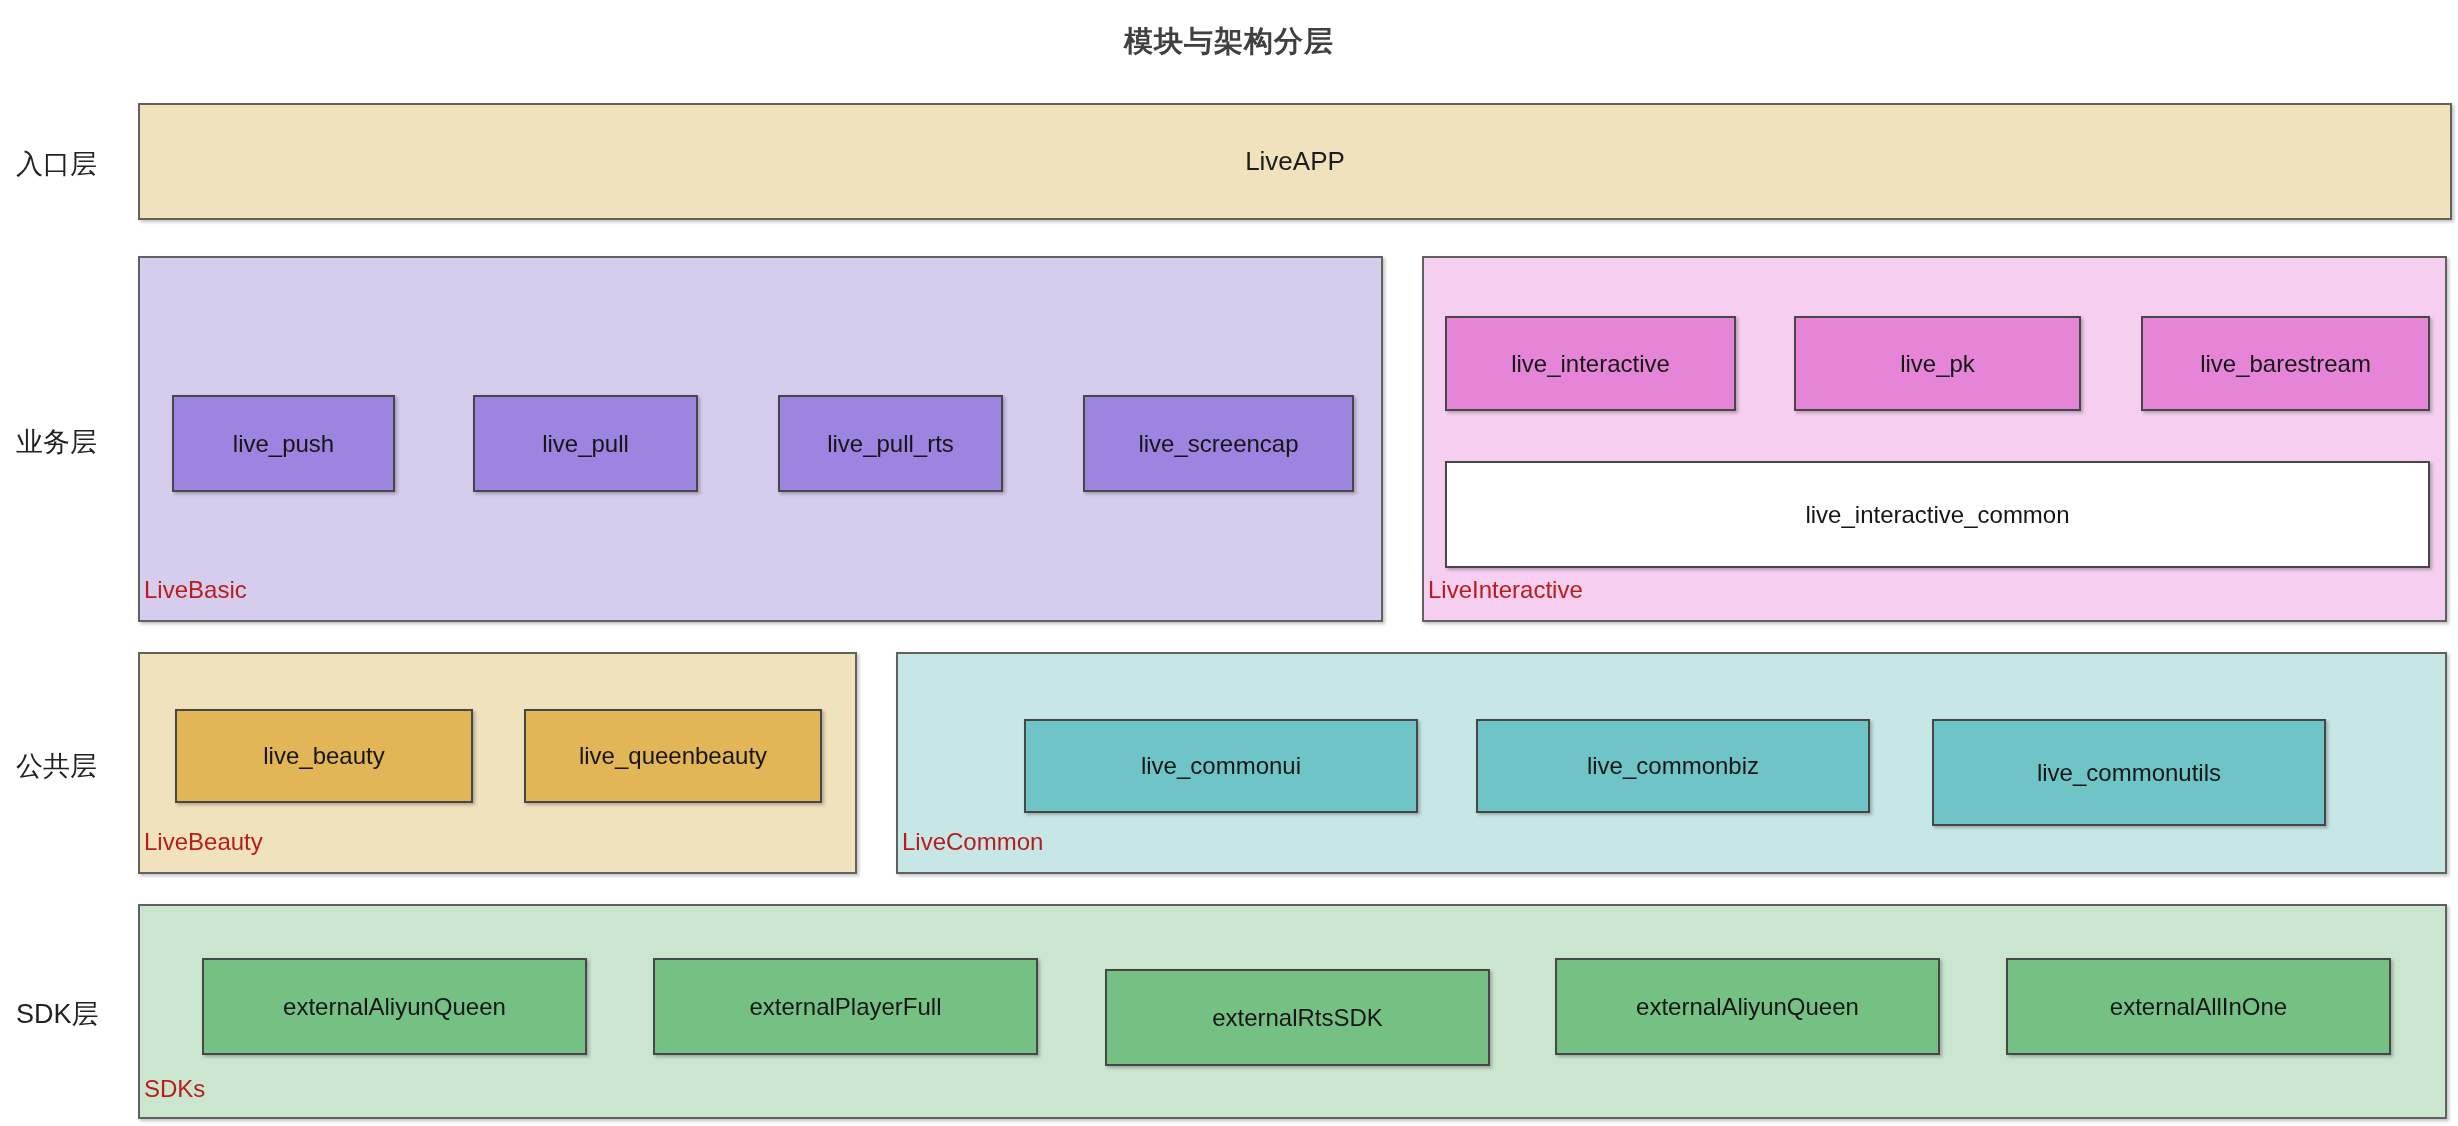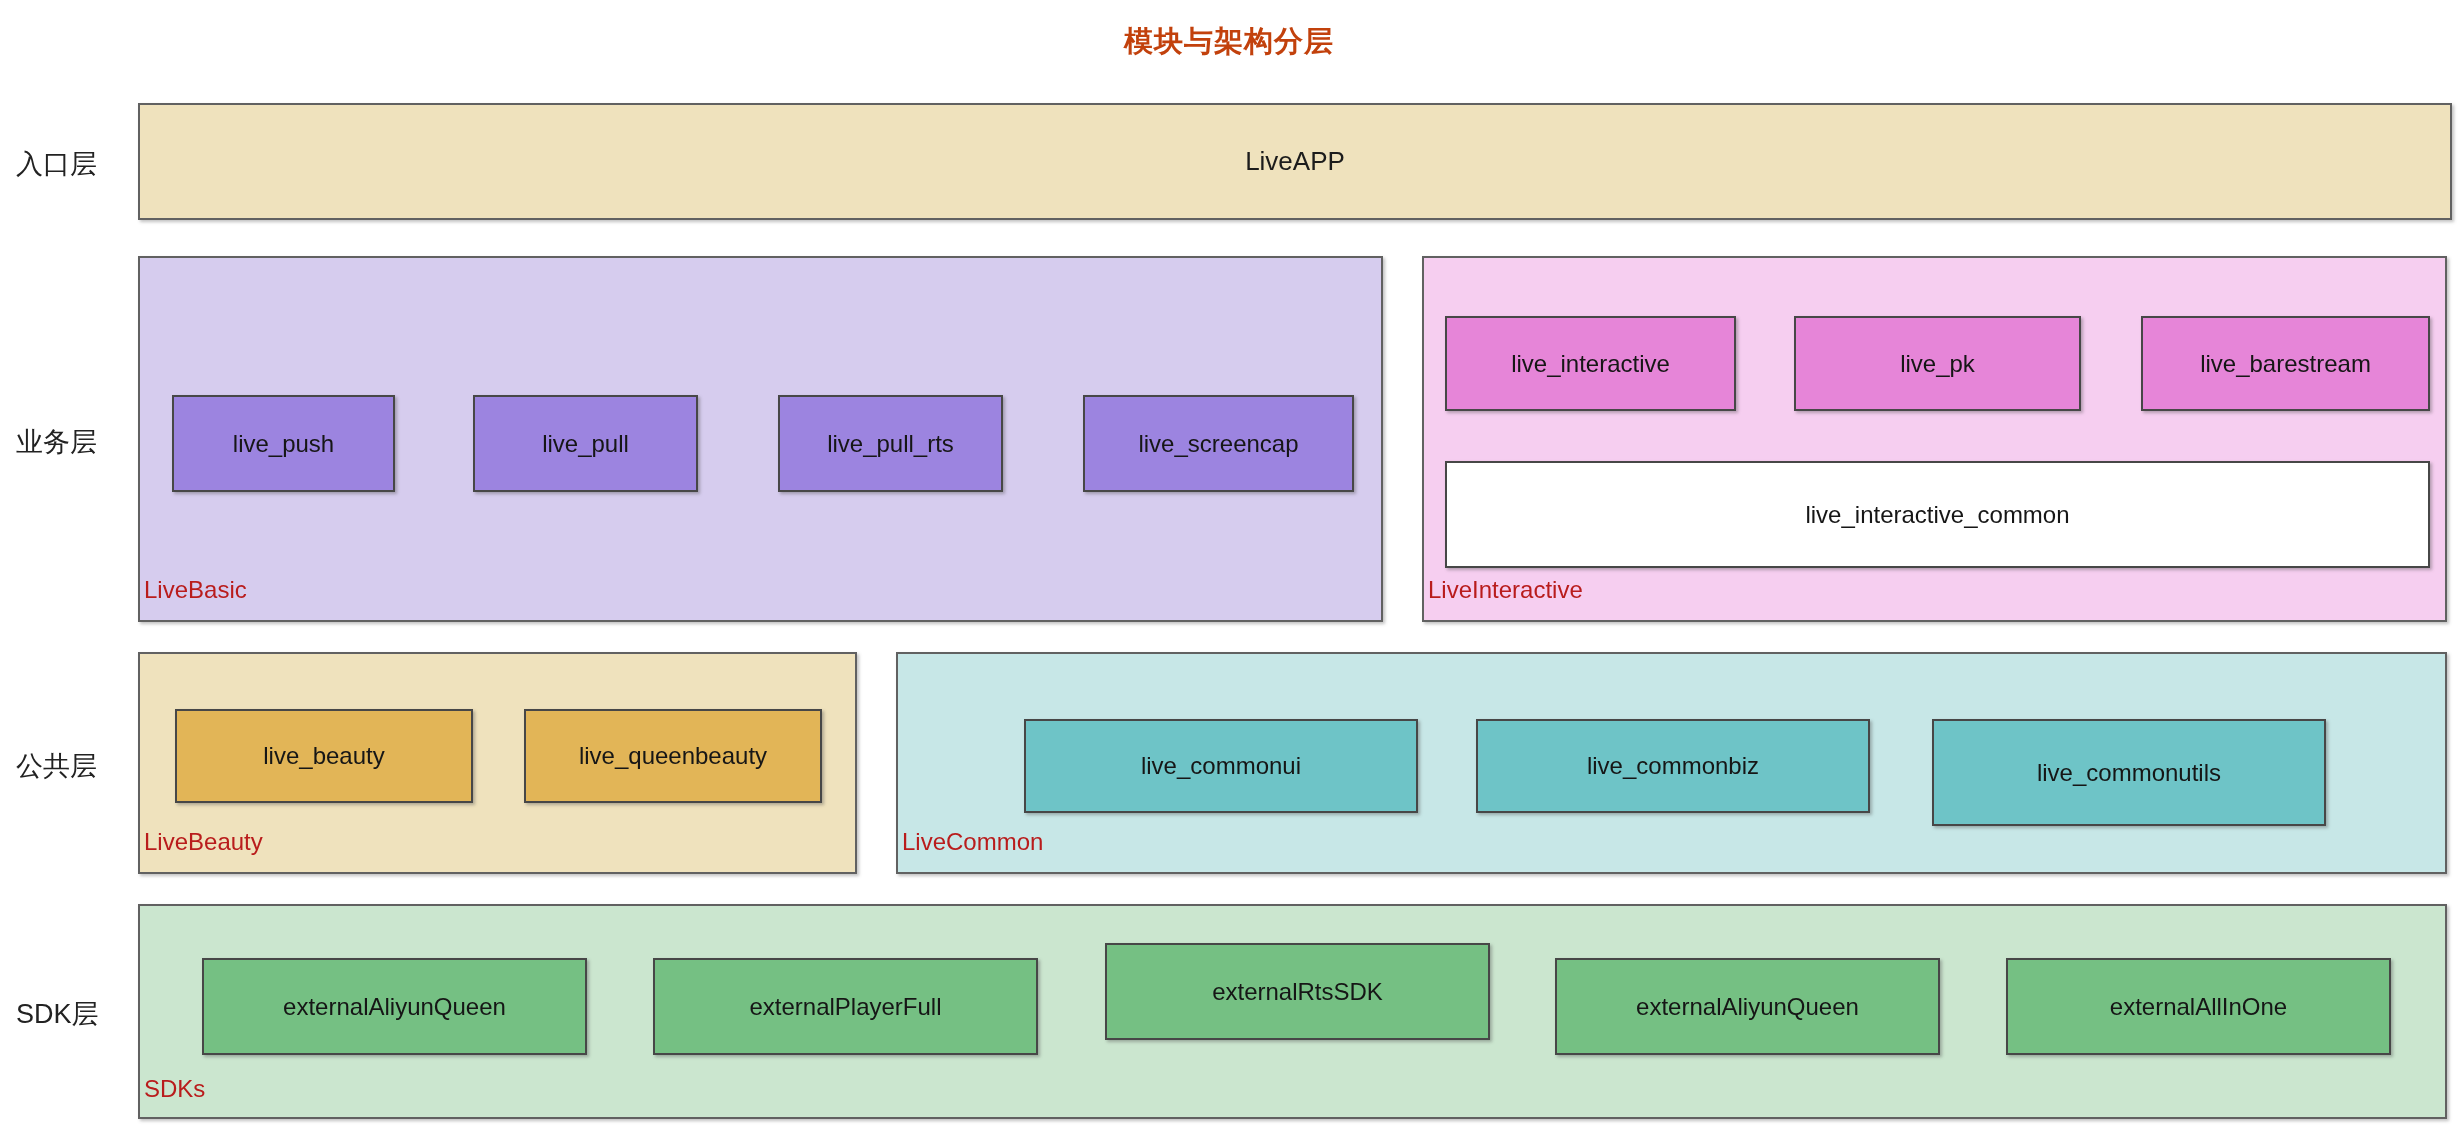--- a/index.html
+++ b/index.html
@@ -4,21 +4,21 @@
 <style>
   html,body{margin:0;padding:0;background:#ffffff;}
   body{
     width:2458px;height:1126px;position:relative;overflow:hidden;
     font-family:"Liberation Sans","DejaVu Sans",sans-serif;
     color:#1c1c1c;
   }
   .canvas{position:absolute;inset:0;}
   .diagram-title{
     position:absolute;top:22px;left:0;width:100%;text-align:center;
-    font-size:29px;font-weight:600;color:#c2410c;letter-spacing:1px;
+    font-size:29px;font-weight:600;color:#404040;letter-spacing:1px;
   }
   .layer-label{
     position:absolute;left:16px;font-size:27px;color:#222;white-space:nowrap;
   }
   .container{
     position:absolute;border:2px solid #616161;box-sizing:border-box;
     box-shadow:2px 2px 3px rgba(80,80,80,0.35);
   }
   .container-label{
     position:absolute;left:4px;width:100%;text-align:left;
@@ -86,19 +86,19 @@
   <div class="container c-teal" style="left:896px;top:652px;width:1551px;height:222px;">
     <div class="module m-teal" style="left:126px;top:65px;width:394px;height:94px;">live_commonui</div>
     <div class="module m-teal" style="left:578px;top:65px;width:394px;height:94px;">live_commonbiz</div>
     <div class="module m-teal" style="left:1034px;top:65px;width:394px;height:107px;">live_commonutils</div>
     <div class="container-label" style="bottom:16px;">LiveCommon</div>
   </div>
 
   <div class="container c-green" style="left:138px;top:904px;width:2309px;height:215px;">
     <div class="module m-green" style="left:62px;top:52px;width:385px;height:97px;">externalAliyunQueen</div>
     <div class="module m-green" style="left:513px;top:52px;width:385px;height:97px;">externalPlayerFull</div>
-    <div class="module m-green" style="left:965px;top:37px;width:385px;height:97px;">externalRtsSDK</div>
+    <div class="module m-green" style="left:965px;top:63px;width:385px;height:97px;">externalRtsSDK</div>
     <div class="module m-green" style="left:1415px;top:52px;width:385px;height:97px;">externalAliyunQueen</div>
     <div class="module m-green" style="left:1866px;top:52px;width:385px;height:97px;">externalAllInOne</div>
     <div class="container-label" style="bottom:14px;">SDKs</div>
   </div>
 
 </div>
 
 </body></html>

